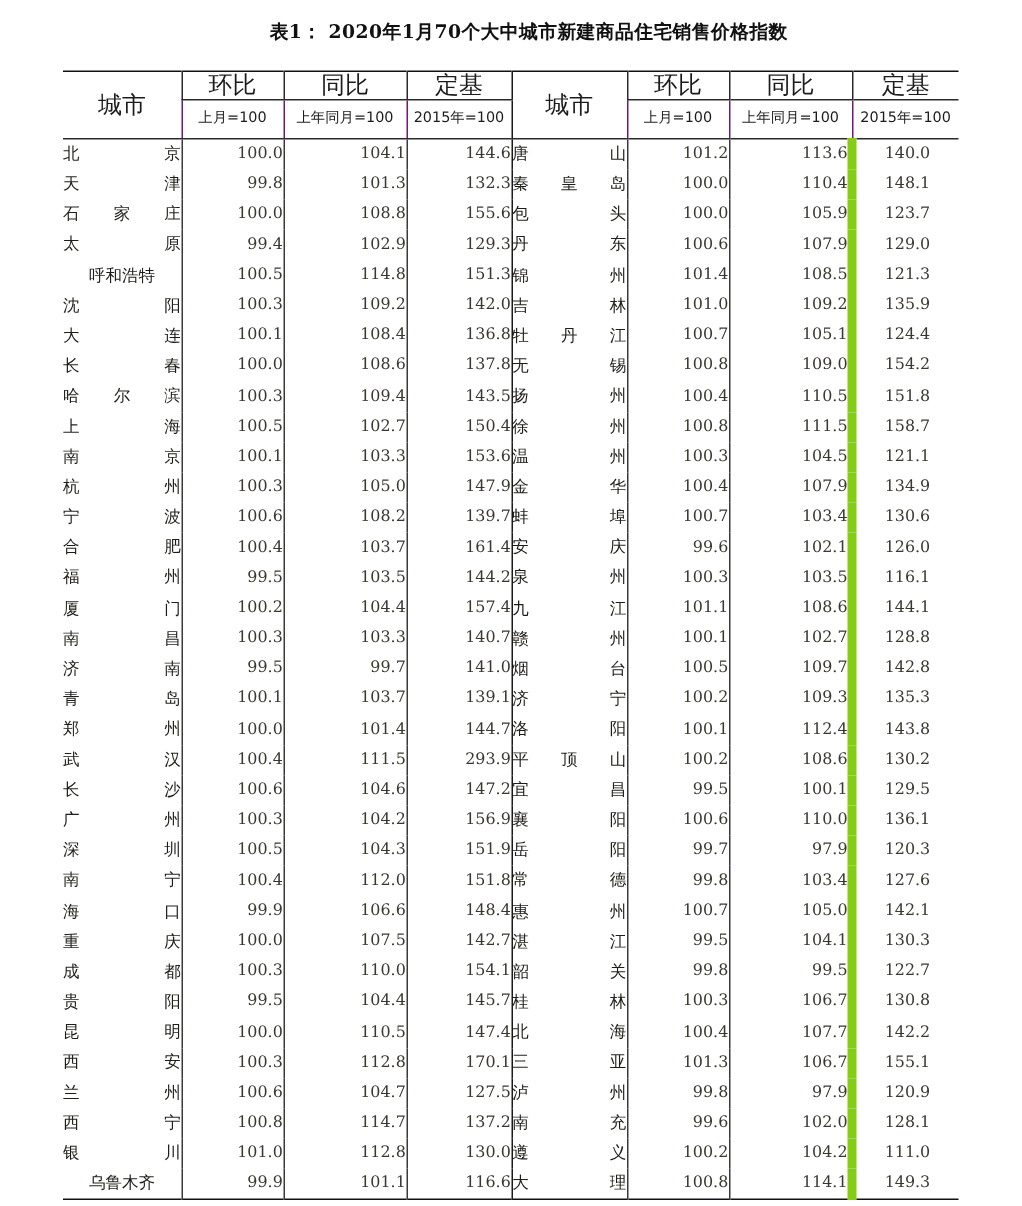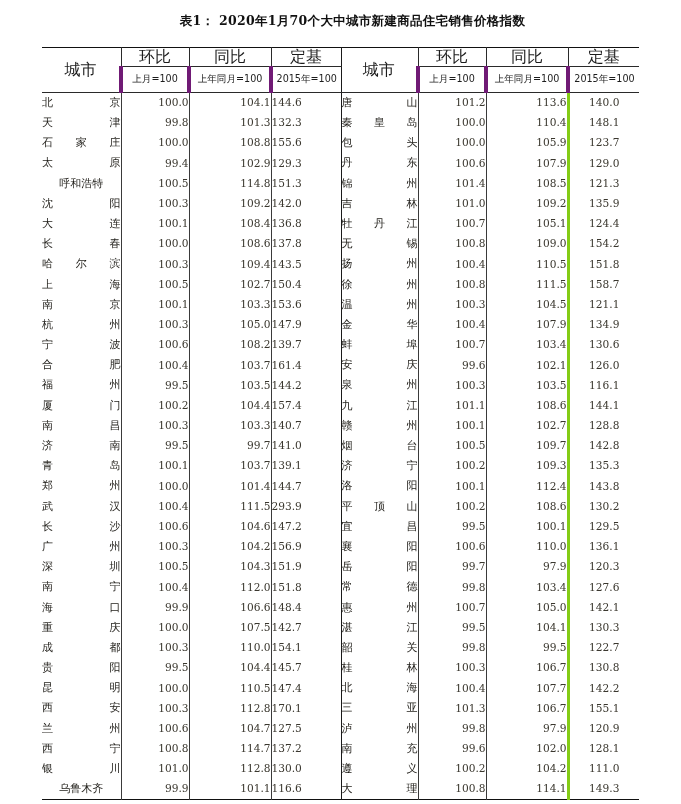--- a/index.html
+++ b/index.html
@@ -67,21 +67,21 @@
     height:16px;
   }
   th.city-head{
     border-left:none;
     height:41px;
   }
   th.city-head.sep{
     border-left:1.2px solid #1a1a1a;
   }
   th.sub{
-    border-left:4px solid #701a75;
+    border-left:1px solid #701a75;
     border-top:1px solid #2a2a2a;
     height:25px;
     font-size:9.6px;
     padding:0 1px;
     word-break:break-all;
     line-height:1.05;
   }
   th.sub.nowrap{ word-break:normal; white-space:nowrap; }
 
   tbody td{
@@ -107,28 +107,28 @@
     text-align-last:center;
     letter-spacing:0;
   }
   td.city.sep{ border-left:1.2px solid #1a1a1a; }
   td.num{
     text-align:right;
     border-left:1px solid #3a3a3a;
     padding-right:13px;
   }
   td.num.base{
-    text-align:left;
+    text-align:right;
     padding-right:0;
     margin-left:18px;
   }
   td.num.base2{
     text-align:center;
     padding-right:0;
-    border-left:3px solid #84cc16;
+    border-left:6px solid #84cc16;
     margin-top:37px;
   }
 </style>
 </head>
 <body>
 
 <div class="page">
 
   <div class="title">表1： 2020年1月70个大中城市新建商品住宅销售价格指数</div>
 

